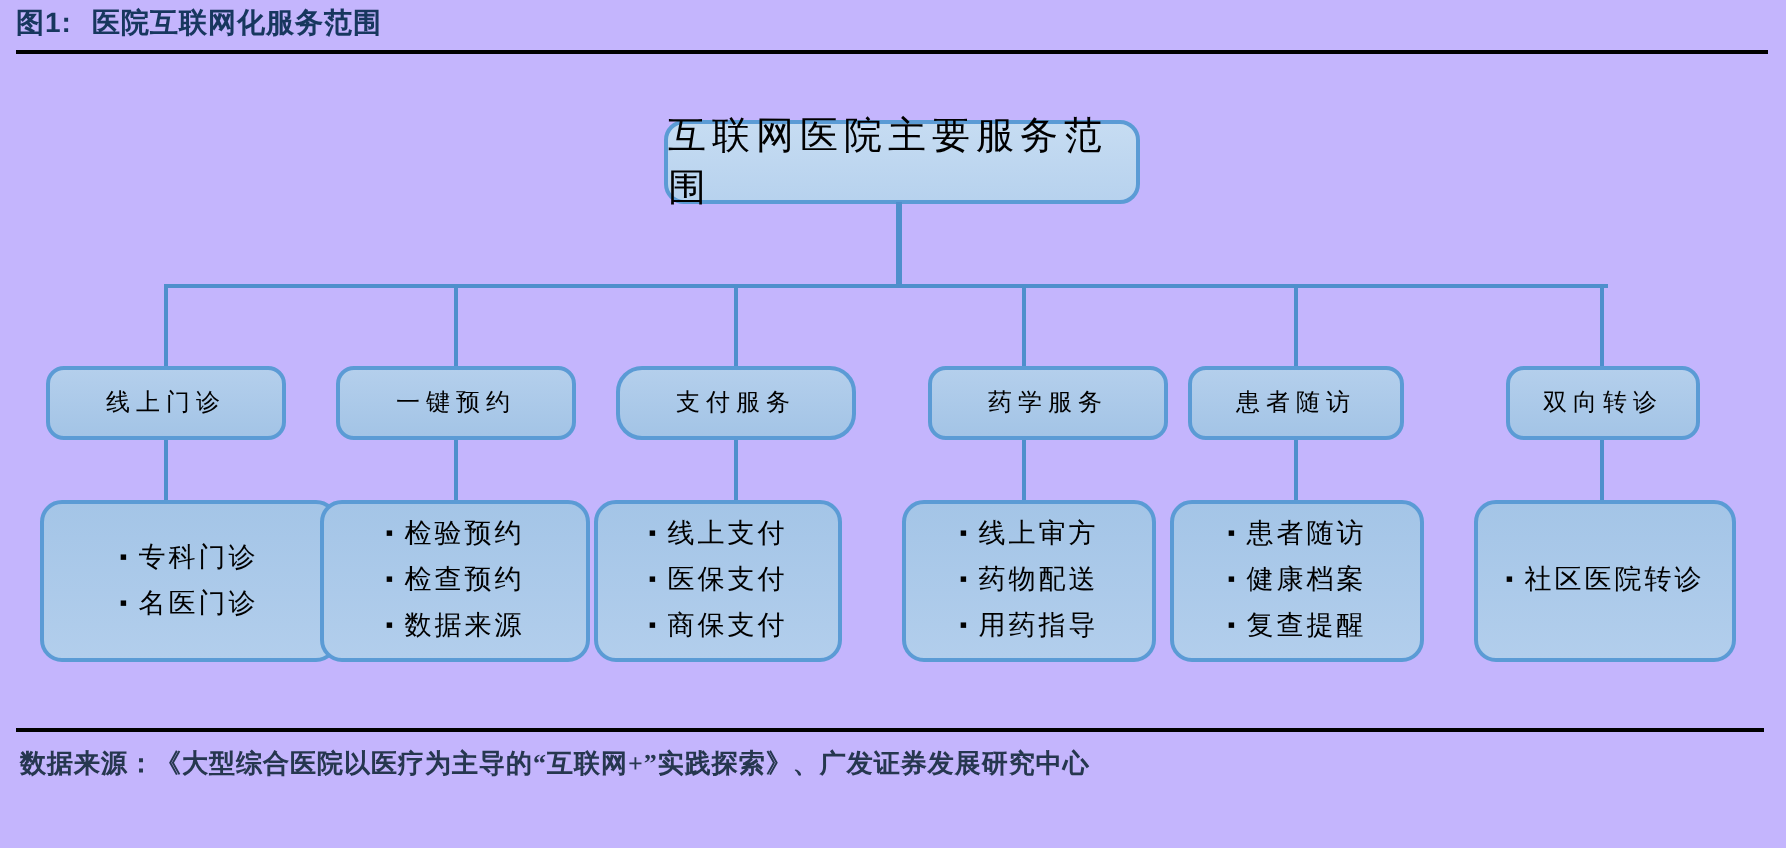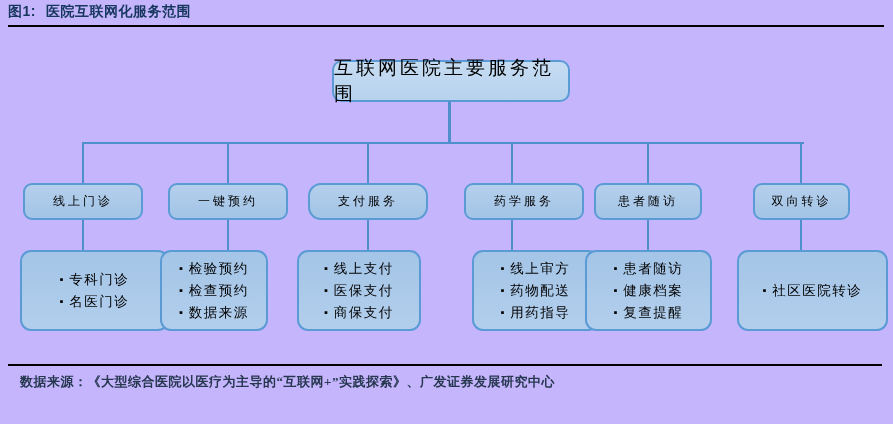--- a/index.html
+++ b/index.html
@@ -19,21 +19,21 @@
   .fig-title .tag{margin-right:10px;}
   .title-rule{
     position:absolute;left:8px;top:25px;width:876px;height:2px;
     background:#000000;
   }
   .bottom-rule{
     position:absolute;left:8px;top:364px;width:874px;height:2px;
     background:#000000;
   }
   .source-note{
-    position:absolute;left:20px;top:373px;
+    position:absolute;left:10px;top:373px;
     font-family:"Liberation Serif","DejaVu Serif",serif;
     font-weight:600;font-size:13px;color:#26374F;
     letter-spacing:0.5px;white-space:nowrap;
   }
   
   .line{position:absolute;background:#4F8FCC;}
   .root-stub{left:448px;top:101px;width:3px;height:42px;}
   .h-line{left:82px;top:142px;width:722px;height:2px;}
   .stub{width:2px;}
   
@@ -95,21 +95,21 @@
         <ul class="leaf-list">
           <li>专科门诊</li>
           <li>名医门诊</li>
         </ul>
       </div>
       <div class="line stub" style="left: 227px; top: 142px; height: 42px;"></div>
       <div class="line stub" style="left: 227px; top: 219px; height: 32px;"></div>
       <div class="node branch-node" style="left: 168px; width: 120px; justify-content: center;">
         <span>一键预约</span>
       </div>
-      <div class="node leaf-node" style="left: 160px; width: 108px;">
+      <div class="node leaf-node" style="left: 160px; width: 135px;">
         <ul class="leaf-list">
           <li>检验预约</li>
           <li>检查预约</li>
           <li>数据来源</li>
         </ul>
       </div>
       <div class="line stub" style="left: 367px; top: 142px; height: 42px;"></div>
       <div class="line stub" style="left: 367px; top: 219px; height: 32px;"></div>
       <div class="node branch-node" style="left: 308px; width: 120px; border-radius: 13px;">
         <span>支付服务</span>
@@ -119,21 +119,21 @@
           <li>线上支付</li>
           <li>医保支付</li>
           <li>商保支付</li>
         </ul>
       </div>
       <div class="line stub" style="left: 511px; top: 142px; height: 42px;"></div>
       <div class="line stub" style="left: 511px; top: 219px; height: 32px;"></div>
       <div class="node branch-node" style="left: 452px; width: 120px; margin-left: 12px;">
         <span>药学服务</span>
       </div>
-      <div class="node leaf-node" style="left: 472px; width: 127px;">
+      <div class="node leaf-node" style="left: 451px; width: 127px;">
         <ul class="leaf-list">
           <li>线上审方</li>
           <li>药物配送</li>
           <li>用药指导</li>
         </ul>
       </div>
       <div class="line stub" style="left: 647px; top: 142px; height: 42px;"></div>
       <div class="line stub" style="left: 647px; top: 219px; height: 32px;"></div>
       <div class="node branch-node" style="left: 594px; width: 108px;">
         <span>患者随访</span>
@@ -143,21 +143,21 @@
           <li>患者随访</li>
           <li>健康档案</li>
           <li>复查提醒</li>
         </ul>
       </div>
       <div class="line stub" style="left: 800px; top: 142px; height: 42px;"></div>
       <div class="line stub" style="left: 800px; top: 219px; height: 32px;"></div>
       <div class="node branch-node" style="left: 753px; width: 97px; text-align: center;">
         <span>双向转诊</span>
       </div>
-      <div class="node leaf-node" style="left: 737px; width: 151px;">
+      <div class="node leaf-node" style="left: 737px; width: 131px;">
         <ul class="leaf-list">
           <li>社区医院转诊</li>
         </ul>
       </div>
     </div>
 
   <div class="bottom-rule"></div>
   <div class="source-note">数据来源：《大型综合医院以医疗为主导的“互联网+”实践探索》、广发证券发展研究中心</div>
 
 </div>

